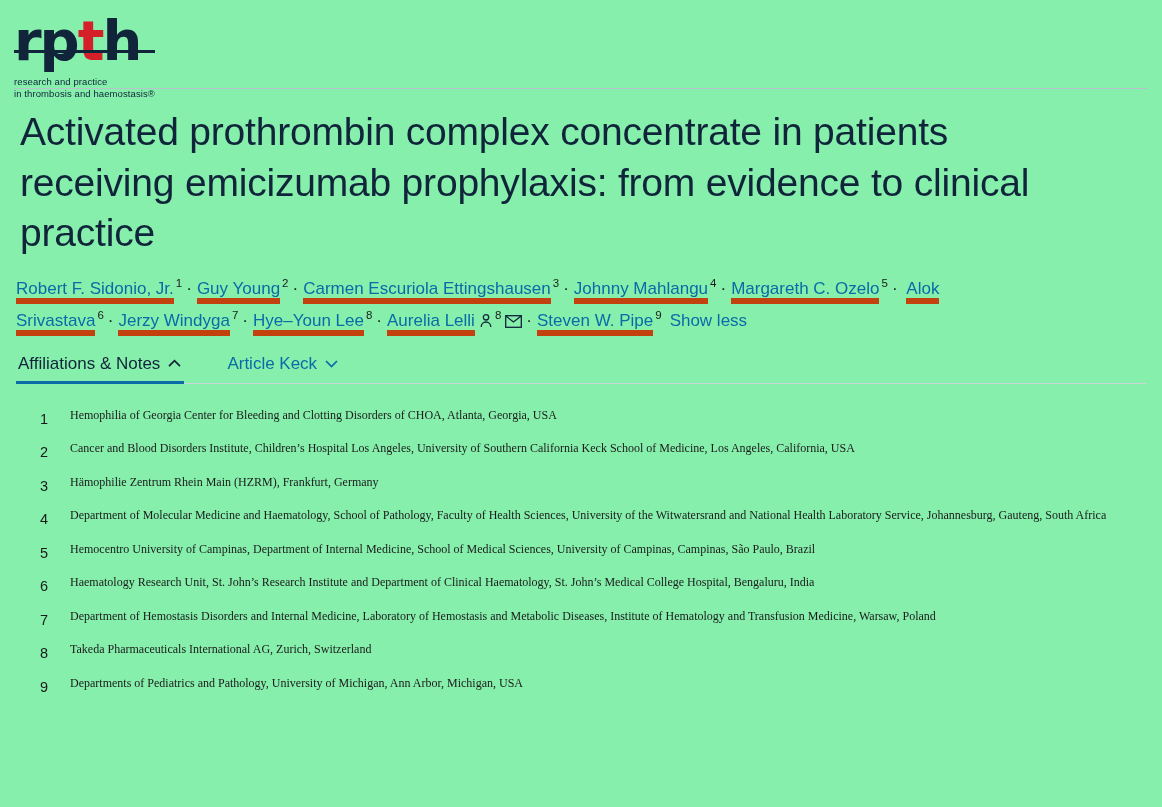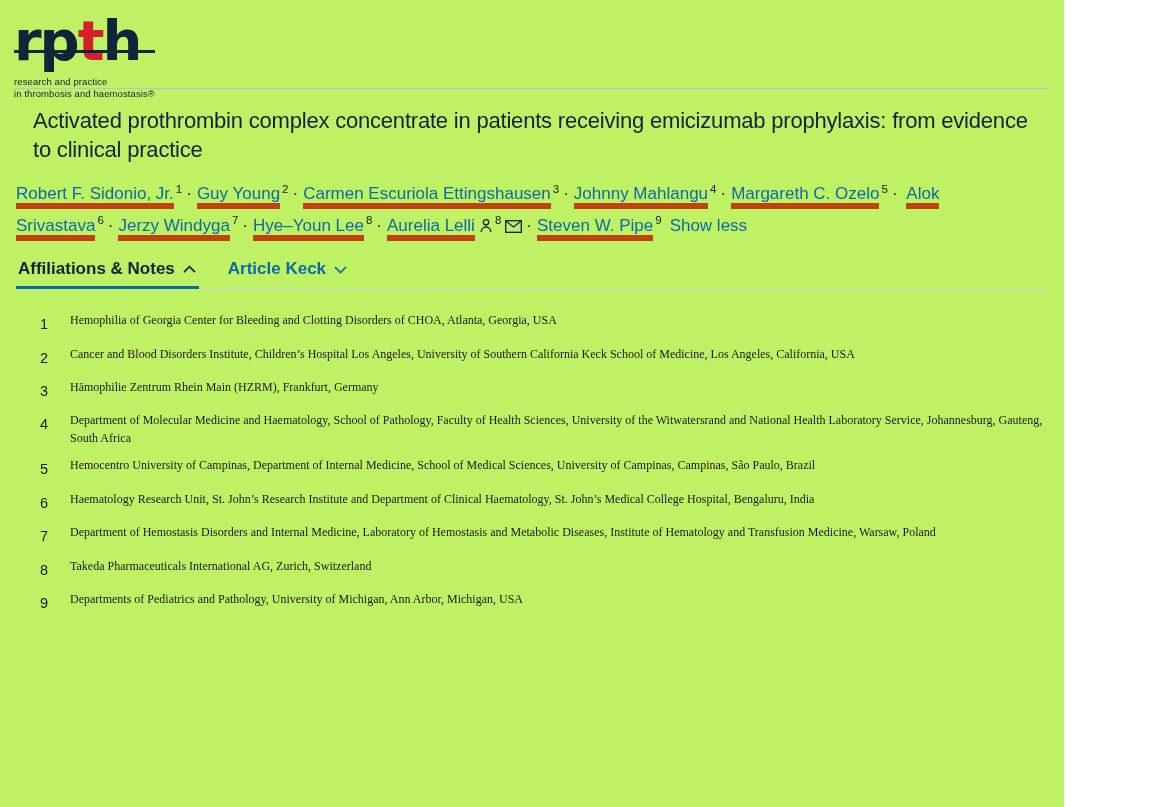--- a/index.html
+++ b/index.html
@@ -3,24 +3,24 @@
 <meta charset="utf-8">
 <style>
   * { box-sizing: border-box; }
   html, body {
     margin: 0;
     padding: 0;
     background: #ffffff;
     font-family: "Liberation Sans", sans-serif;
   }
   .page {
-    width: 1064px;
+    width: 1162px;
     height: 807px;
     position: relative;
-    background: #bef264;
+    background: #86efac;
     overflow: hidden;
   }
 
   
   .logo-bar {
     padding: 14px 14px 0 14px;
     height: 88px;
   }
   .logo {
     position: relative;
@@ -56,25 +56,25 @@
   .top-divider {
     border-top: 1px solid #b9c3cc;
     margin: 0 14px;
   }
 
   
   .content {
     padding: 18px 16px 0 16px;
   }
   .title {
-    font-size: 22px;
+    font-size: 39px;
     line-height: 1.3;
     font-weight: 400;
     color: #10243a;
-    margin: 0 0 14px 17px;
+    margin: 0 0 14px 4px;
     max-width: 1010px;
     letter-spacing: -0.2px;
   }
 
   
   .authors {
     font-size: 17px;
     line-height: 1.85;
     color: #0a6ba8;
     max-width: 1060px;
@@ -106,25 +106,24 @@
     color: #0a6ba8;
     margin-left: 8px;
     cursor: pointer;
     white-space: nowrap;
   }
 
   
   .tabs {
     display: flex;
     align-items: flex-end;
-    gap: 27px;
+    gap: 41px;
     margin-top: 12px;
     border-bottom: 1px solid #ccd3d9;
     padding-bottom: 0;
-    font-weight: bold;
   }
   .tab {
     display: flex;
     align-items: center;
     gap: 7px;
     font-size: 17px;
     color: #10243a;
     padding: 4px 2px 9px 2px;
     cursor: pointer;
     position: relative;

